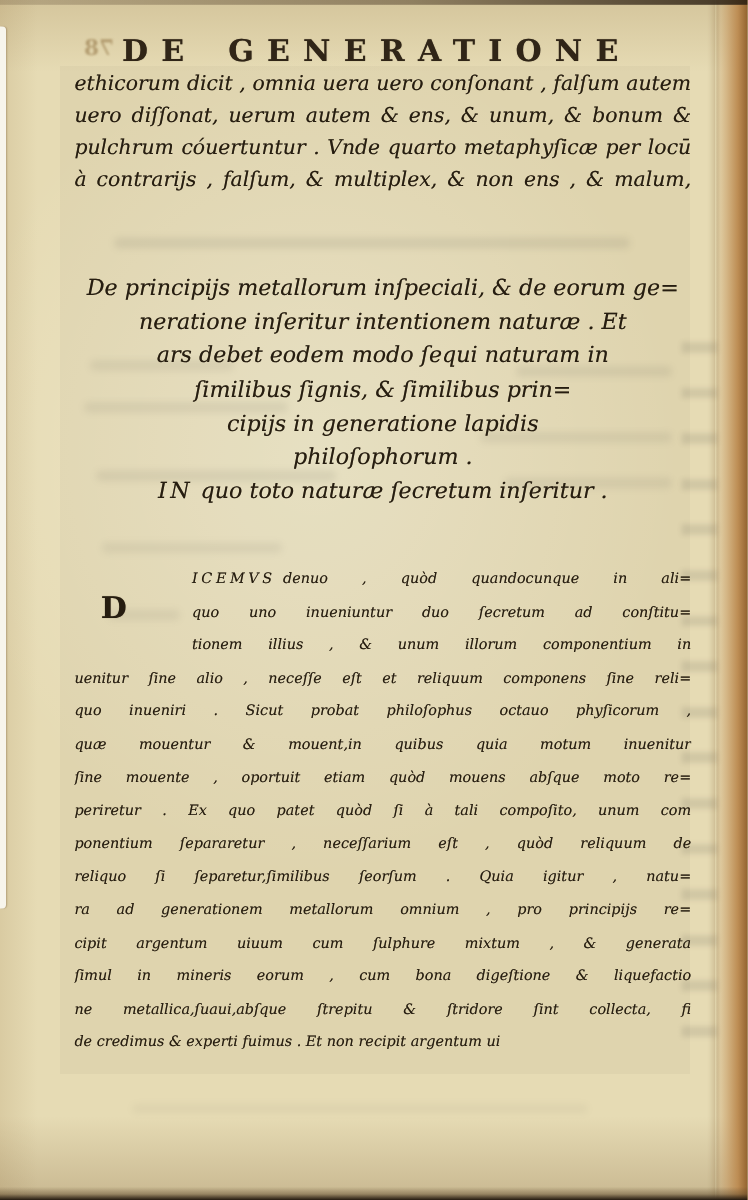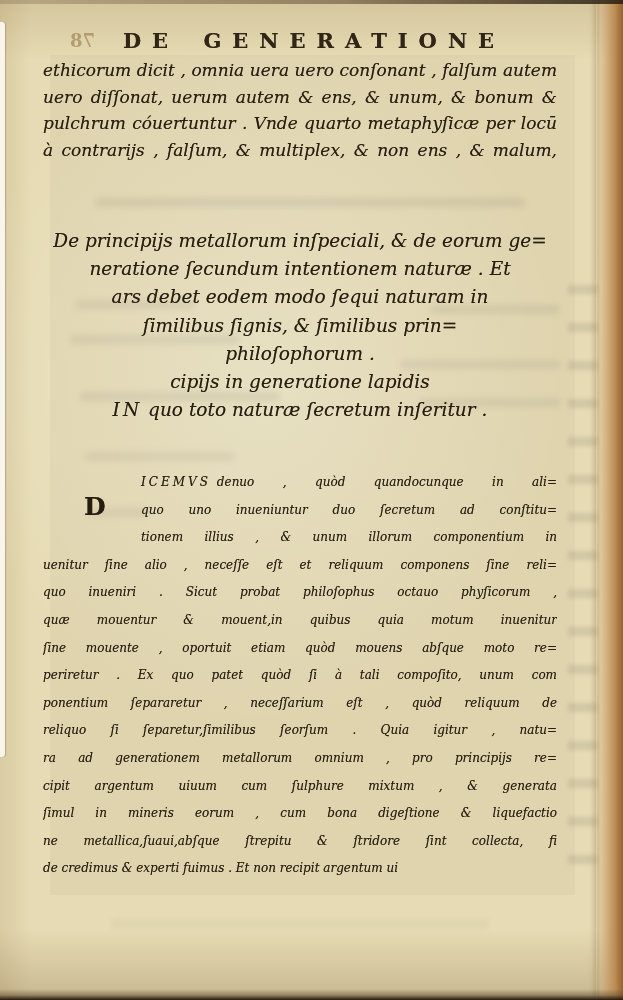--- a/index.html
+++ b/index.html
@@ -27,24 +27,24 @@
     box-shadow:-3px 0 4px rgba(140,105,60,0.25);}
   .crease{position:absolute;top:0;right:24px;width:2px;height:1000px;background:rgba(120,85,45,0.25);filter:blur(1px);}
   
   .ghost{position:absolute;background:#74705f;filter:blur(3px);border-radius:4px;pointer-events:none;}
   .ghost-col{position:absolute;left:568px;top:285px;width:30px;height:580px;pointer-events:none;opacity:0.30;
     background:repeating-linear-gradient(180deg, rgba(110,105,90,0.55) 0 9px, rgba(110,105,90,0) 9px 38px);filter:blur(2px);}
   .ghost-number{position:absolute;left:70px;top:30px;font-size:18px;color:#8f7040;opacity:0.55;
     transform:scaleX(-1);filter:blur(0.7px);font-weight:600;}
   
   .header{position:absolute;top:28px;left:58px;width:512px;text-align:center;
-    font-size:21px;font-weight:700;letter-spacing:11px;word-spacing:6px;color:#302517;
+    font-size:25px;font-weight:700;letter-spacing:11px;word-spacing:6px;color:#302517;
     text-shadow:0 0 0.6px rgba(45,33,18,0.6);}
   
-  .tblock{position:absolute;left:43px;width:514px;font-style:italic;
+  .tblock{position:absolute;left:62px;width:514px;font-style:italic;
     text-shadow:0 0 0.5px rgba(40,30,15,0.55);}
   .p1{top:57px;font-size:17px;}
   .p1 .tl{height:26.5px;line-height:26.5px;}
   .head{top:227px;font-size:18.5px;text-align:center;}
   .head .tl{height:28.2px;line-height:28.2px;}
   .bodyp{top:469px;font-size:12px;}
   .bodyp .tl{height:27.6px;line-height:27.6px;}
   .tl{display:block;white-space:nowrap;overflow:hidden;text-align:justify;text-align-last:justify;}
   .tl.center{text-align:center;text-align-last:center;white-space:normal;}
   .tl.last{text-align-last:left;}
@@ -81,25 +81,25 @@
 
   <div class="tblock p1">
     <div class="tl">ethicorum dicit , omnia uera uero conſonant , falſum autem</div>
     <div class="tl">uero diſſonat, uerum autem &amp; ens, &amp; unum, &amp; bonum &amp;</div>
     <div class="tl">pulchrum cóuertuntur . Vnde quarto metaphyſicæ per locū</div>
     <div class="tl">à contrarijs , falſum, &amp; multiplex, &amp; non ens , &amp; malum,</div>
   </div>
 
   <div class="tblock head">
     <div class="tl center">De principijs metallorum inſpeciali, &amp; de eorum ge=</div>
-    <div class="tl center">neratione ſecundum intentionem naturæ . Et</div>
+    <div class="tl center">neratione inſeritur intentionem naturæ . Et</div>
     <div class="tl center">ars debet eodem modo ſequi naturam in</div>
     <div class="tl center">ſimilibus ſignis, &amp; ſimilibus prin=</div>
+    <div class="tl center">cipijs in generatione lapidis</div>
     <div class="tl center">philoſophorum .</div>
-    <div class="tl center">cipijs in generatione lapidis</div>
     <div class="tl center"><span class="caps">IN</span><span>quo toto naturæ ſecretum inſeritur .</span></div>
   </div>
 
   <div class="dropcap">D</div>
 
   <div class="tblock bodyp">
     <div class="tl indent"><span class="caps">ICEMVS</span><span>denuo , quòd quandocunque in ali=</span></div>
     <div class="tl indent">quo uno inueniuntur duo ſecretum ad conſtitu=</div>
     <div class="tl indent">tionem illius , &amp; unum illorum componentium in</div>
     <div class="tl">uenitur ſine alio , neceſſe eſt et reliquum componens ſine reli=</div>

